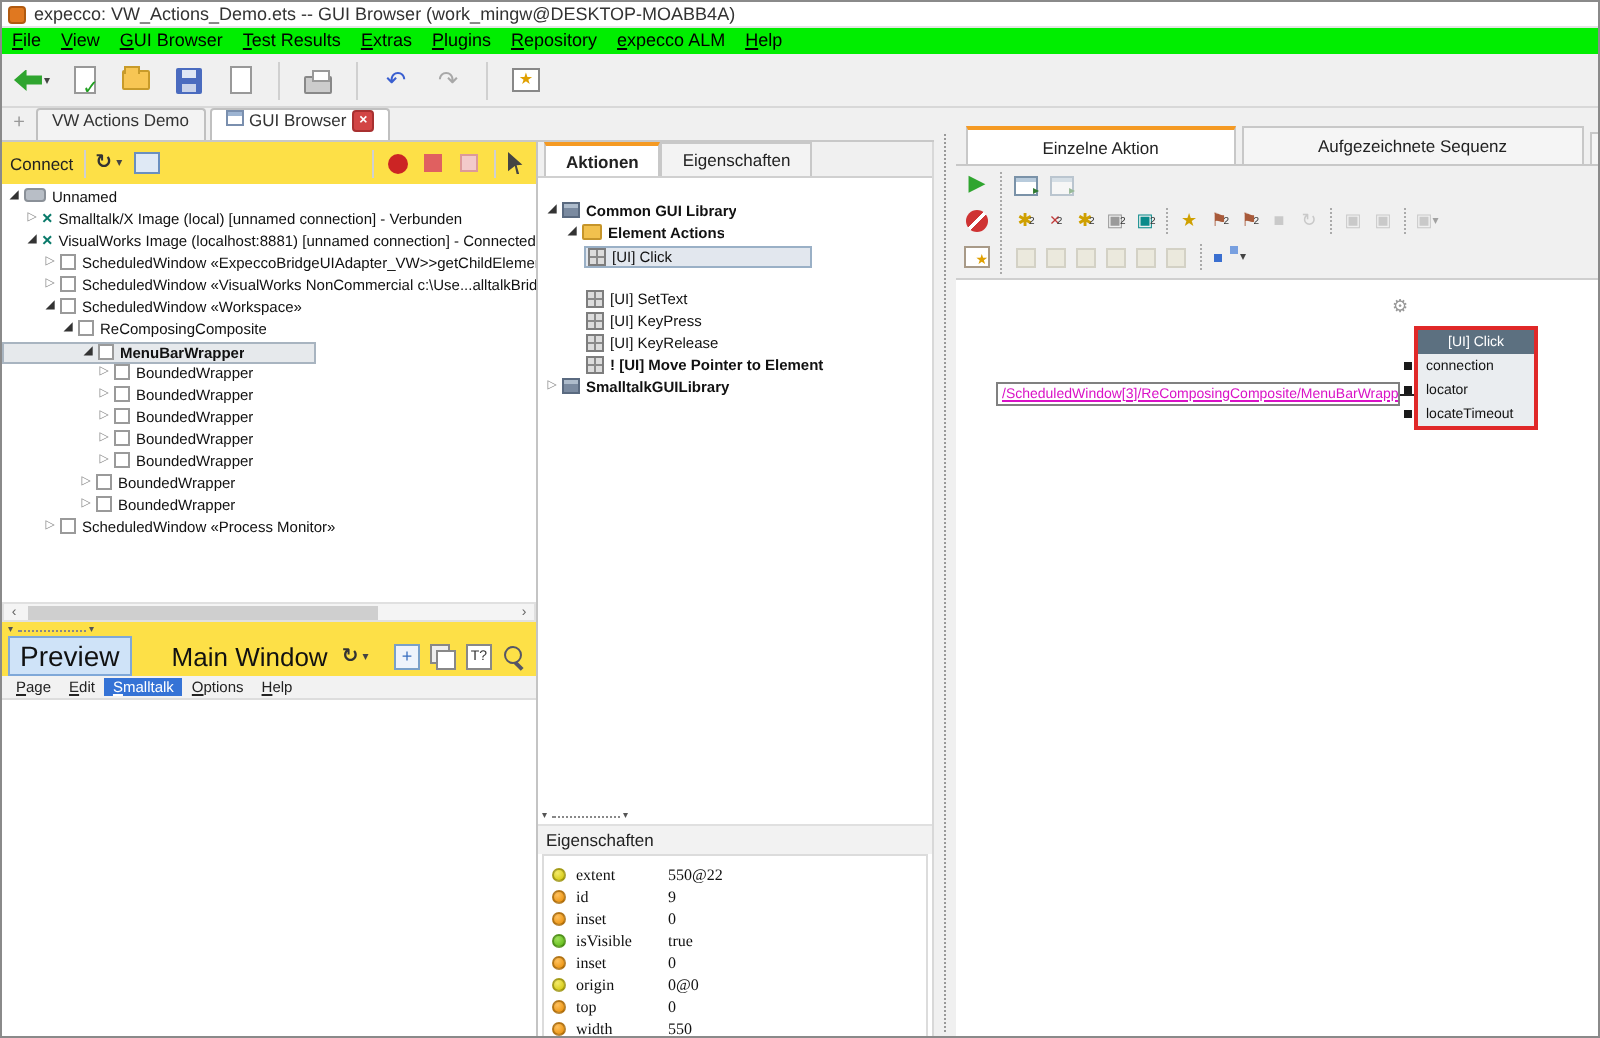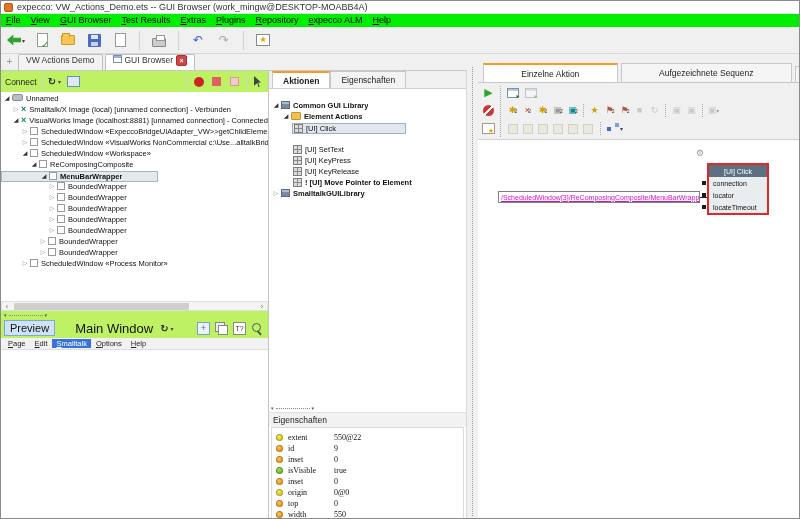--- a/index.html
+++ b/index.html
@@ -60,40 +60,40 @@
   .exp { width:8px; font-size:6px; text-align:center; flex:0 0 8px; }
   .exp.open { color:#333; }
   .exp.closed { color:#888; }
   .chk { width:8px; height:8px; border:1px solid #9a9a9a; background:#fff; flex:0 0 8px; margin:0 3px 0 1px; }
   .lbl { overflow:hidden; }
   .row-sel { background:#e6e9ec; border:1px solid #a8b4c0; font-weight:bold; }
   .g-x { color:#0a7a6a; font-weight:bold; font-size:9px; margin:0 3px 0 1px; line-height:8px; }
   .ic-link { width:11px; height:7px; background:#b8bec6; border:1px solid #8a9098; border-radius:2px; margin:0 3px 0 1px; }
 
   
-  .panel-left { top:70px; left:0; width:268px; height:449px; background:#bef264; border-right:1px solid #c4c4c4; }
+  .panel-left { top:70px; left:0; width:268px; height:449px; background:#fde047; border-right:1px solid #c4c4c4; }
   .connect-bar { position:absolute; top:0; left:0; right:0; height:21px; display:flex; align-items:center; padding-left:4px; }
   .connect-lbl { font-size:8.5px; color:#222; }
   .mini-sep { width:1px; height:14px; background:#d0d0d0; margin:0 5px; }
   .g-refresh { font-size:10px; color:#333; font-weight:bold; }
   .ic-snap { width:13px; height:11px; background:#dfe9f5; border:1px solid #6a8fbf; }
   .ic-funnel { width:10px; height:10px; background:#4a7fd4; clip-path:polygon(0 0,100% 0,62% 48%,62% 100%,38% 100%,38% 48%); }
   .g-rec { width:10px; height:10px; border-radius:50%; background:#cc2424; }
   .g-stop { width:9px; height:9px; background:#e06060; }
   .g-pause { width:9px; height:9px; background:#f3caca; border:1px solid #dd9999; }
   .ic-pointer { width:9px; height:11px; background:#444; clip-path:polygon(0 0,80% 58%,48% 60%,62% 100%,48% 100%,38% 64%,0 88%); }
   .tree-box { position:absolute; top:21px; left:0; right:0; height:209px; background:#fff; overflow:hidden; }
   .hscroll { position:absolute; top:230px; left:0; right:0; height:10px; background:#f4f4f4; border:1px solid #e0e0e0; display:flex; align-items:center; }
   .hs-arrow { width:10px; font-size:7px; color:#666; text-align:center; }
   .hs-thumb { position:absolute; left:12px; width:175px; top:1px; height:7px; background:#cfcfcf; }
   .hsplit { position:absolute; top:241px; left:0; width:120px; height:6px; display:flex; align-items:center; gap:2px; padding-left:3px; }
   .hsplit .dots { width:34px; border-top:1px dotted #888; }
   .hsplit .ar { font-size:5px; color:#555; line-height:5px; }
   .pvbar { position:absolute; top:247px; left:0; right:0; height:20px; display:flex; align-items:center; padding-left:3px; }
-  .pv-btn { background:#cfe3f8; border:1px solid #7fa8d8; font-size:11px; padding:1px 5px; color:#111; }
+  .pv-btn { background:#cfe3f8; border:1px solid #7fa8d8; font-size:14px; padding:1px 5px; color:#111; }
   .pv-target { font-size:13px; margin-left:20px; color:#111; }
   .pv-icons { position:absolute; right:4px; display:flex; gap:5px; align-items:center; }
   .ic-center { width:13px; height:13px; border:1px solid #7aa0c8; background:#eef3fb; color:#3a6fc0; font-size:9px; line-height:11px; text-align:center; }
   .ic-layers { position:relative; width:13px; height:13px; }
   .ic-layers::before { content:""; position:absolute; top:0; left:0; width:8px; height:8px; border:1px solid #888; background:#eee; }
   .ic-layers::after { content:""; position:absolute; bottom:0; right:0; width:8px; height:8px; border:1px solid #888; background:#fff; }
   .ic-tq { width:13px; height:13px; border:1px solid #888; background:#fff; font-size:7px; text-align:center; line-height:11px; color:#333; }
   .ic-mag { position:relative; width:13px; height:13px; }
   .ic-mag::before { content:""; position:absolute; top:1px; left:1px; width:7px; height:7px; border:1.5px solid #556; border-radius:50%; }
   .ic-mag::after { content:""; position:absolute; bottom:1px; right:2px; width:5px; height:1.5px; background:#556; transform:rotate(45deg); }

